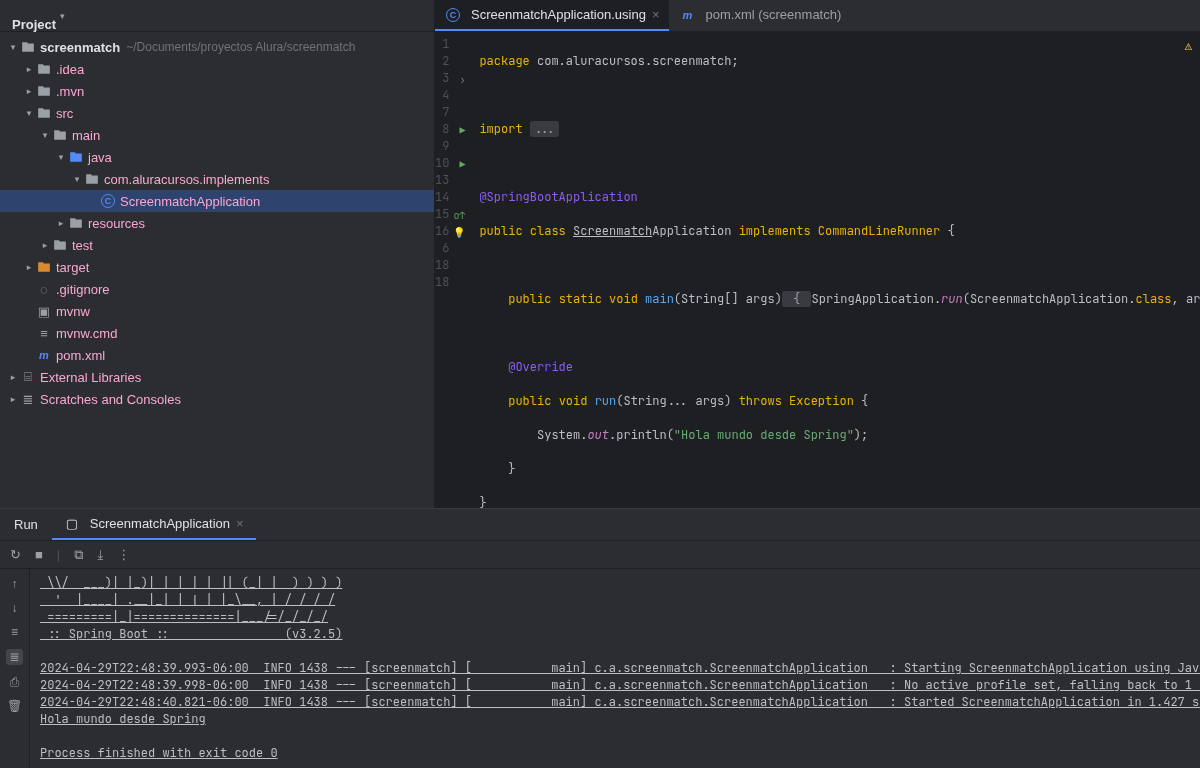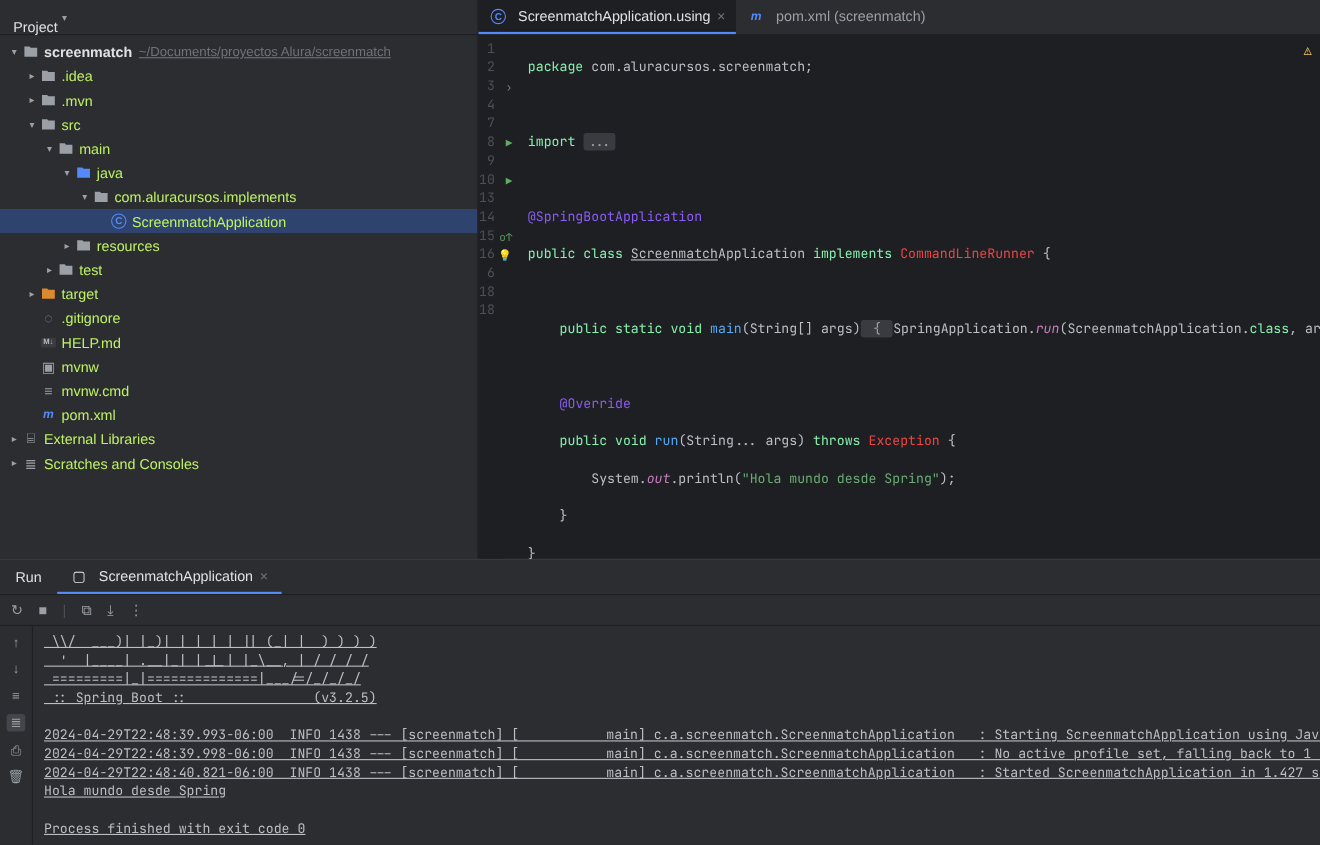--- a/index.html
+++ b/index.html
@@ -22,21 +22,21 @@
   display: flex;
   flex-direction: column;
 }
 .sidebar-header {
   display: flex;
   align-items: center;
   padding: 6px 12px;
   height: 32px;
   border-bottom: 1px solid #1e1f22;
 }
-.sidebar-title { font-weight: 400; color: #dfe1e5; margin-top: 17px; }
+.sidebar-title { font-weight: 700; color: #dfe1e5; margin-top: 17px; }
 .chevdown { margin-left: 4px; font-size: 9px; color: #9aa0a6; }
 .tree { padding: 4px 0; overflow-y: auto; flex: 1; }
 .tree-row {
   display: flex;
   align-items: center;
   height: 22px;
   padding-right: 8px;
   cursor: pointer;
   white-space: nowrap;
 }
@@ -47,49 +47,49 @@
 .folder-src { color: #548af7; }
 .folder-tgt { color: #db8a2f; }
 .file-ic { color: #9aa0a6; }
 .class-ic {
   width: 14px; height: 14px; border-radius: 50%;
   border: 1.5px solid #548af7; display: flex; align-items: center;
   justify-content: center; font-size: 9px; color: #548af7; font-weight: bold;
 }
 .mvn-ic { color: #548af7; font-style: italic; font-weight: bold; font-size: 11px; }
 .md-ic { background: #3a3c40; color: #bcbec4; font-size: 7px; font-weight: bold; padding: 1px 2px; border-radius: 2px; }
-.tree-label { color: #bef264; }
+.tree-label { color: #f9a8d4; }
 .tree-label.bold { font-weight: 600; color: #dfe1e5; }
-.tree-path { color: #6f737a; margin-left: 6px; font-size: 12px; text-decoration: underline; }
+.tree-path { color: #6f737a; margin-left: 6px; font-size: 12px; }
 
 .editor-pane { flex: 1; display: flex; flex-direction: column; background: #1e1f22; min-width: 0; }
 .tabs { display: flex; height: 32px; background: #2b2d30; border-bottom: 1px solid #1e1f22; }
 .tab {
   display: flex; align-items: center; padding: 0 10px; gap: 6px;
   color: #9aa0a6; cursor: pointer; border-bottom: 2px solid transparent;
 }
 .tab.active { color: #dfe1e5; border-bottom-color: #548af7; background: #1e1f22; }
 .tab-close { color: #6f737a; font-size: 13px; }
 
 .code-area { flex: 1; display: flex; font-family: "JetBrains Mono", Menlo, Consolas, monospace; font-size: 12px; overflow: auto; position: relative; }
 .gutter { width: 50px; text-align: right; padding: 4px 8px 4px 0; color: #4b5059; user-select: none; background: #1e1f22; }
 .gutter-line { height: 17px; line-height: 17px; position: relative; }
 .gut-icon { position: absolute; right: -16px; top: 1px; font-size: 10px; }
 .run-ic { color: #5fad65; }
 .ovr-ic { color: #57965c; font-size: 10px; }
 .bulb-ic { color: #f2c55c; }
 .code { flex: 1; padding: 4px 0 4px 22px; line-height: 17px; white-space: pre; }
 .code-line { height: 17px; }
-.kw { color: #86efac; }
+.kw { color: #eab308; }
 .ann { color: #8b5cf6; }
 .str { color: #6aab73; }
 .fn { color: #56a8f5; }
 .id { color: #bcbec4; }
 .cm { color: #7a7e85; }
-.ty { color: #ef4444; }
+.ty { color: #eab308; }
 .fld { color: #c77dbb; font-style: italic; }
 .fold { background: #393b40; color: #9aa0a6; border-radius: 3px; padding: 0 4px; }
 .warn-badge { position: absolute; top: 6px; right: 8px; color: #f2c55c; font-size: 12px; }
 
 .run-panel { height: 260px; border-top: 1px solid #393b40; background: #2b2d30; display: flex; flex-direction: column; }
 .run-tabs { display: flex; align-items: center; height: 32px; border-bottom: 1px solid #1e1f22; }
 .run-title { padding: 0 14px; color: #dfe1e5; font-weight: 500; }
 .run-tab {
   display: flex; align-items: center; gap: 6px; padding: 0 12px;
   height: 100%; border-bottom: 2px solid #548af7; color: #dfe1e5;
@@ -229,26 +229,20 @@
             </svg>
           </span>
         <span class="tree-label">target</span>
       </div>
 
       <div class="tree-row" style="padding-left:36px">
         <span class="ic file-ic">◌</span>
         <span class="tree-label">.gitignore</span>
       </div>
 
-      <div class="tree-row" style="padding-left:36px">
-        <span class="ic">
-            <span class="md-ic">M↓</span>
-          </span>
-        <span class="tree-label">HELP.md</span>
-      </div>
 
       <div class="tree-row" style="padding-left:36px">
         <span class="ic file-ic">▣</span>
         <span class="tree-label">mvnw</span>
       </div>
 
       <div class="tree-row" style="padding-left:36px">
         <span class="ic file-ic">≡</span>
         <span class="tree-label">mvnw.cmd</span>
       </div>

